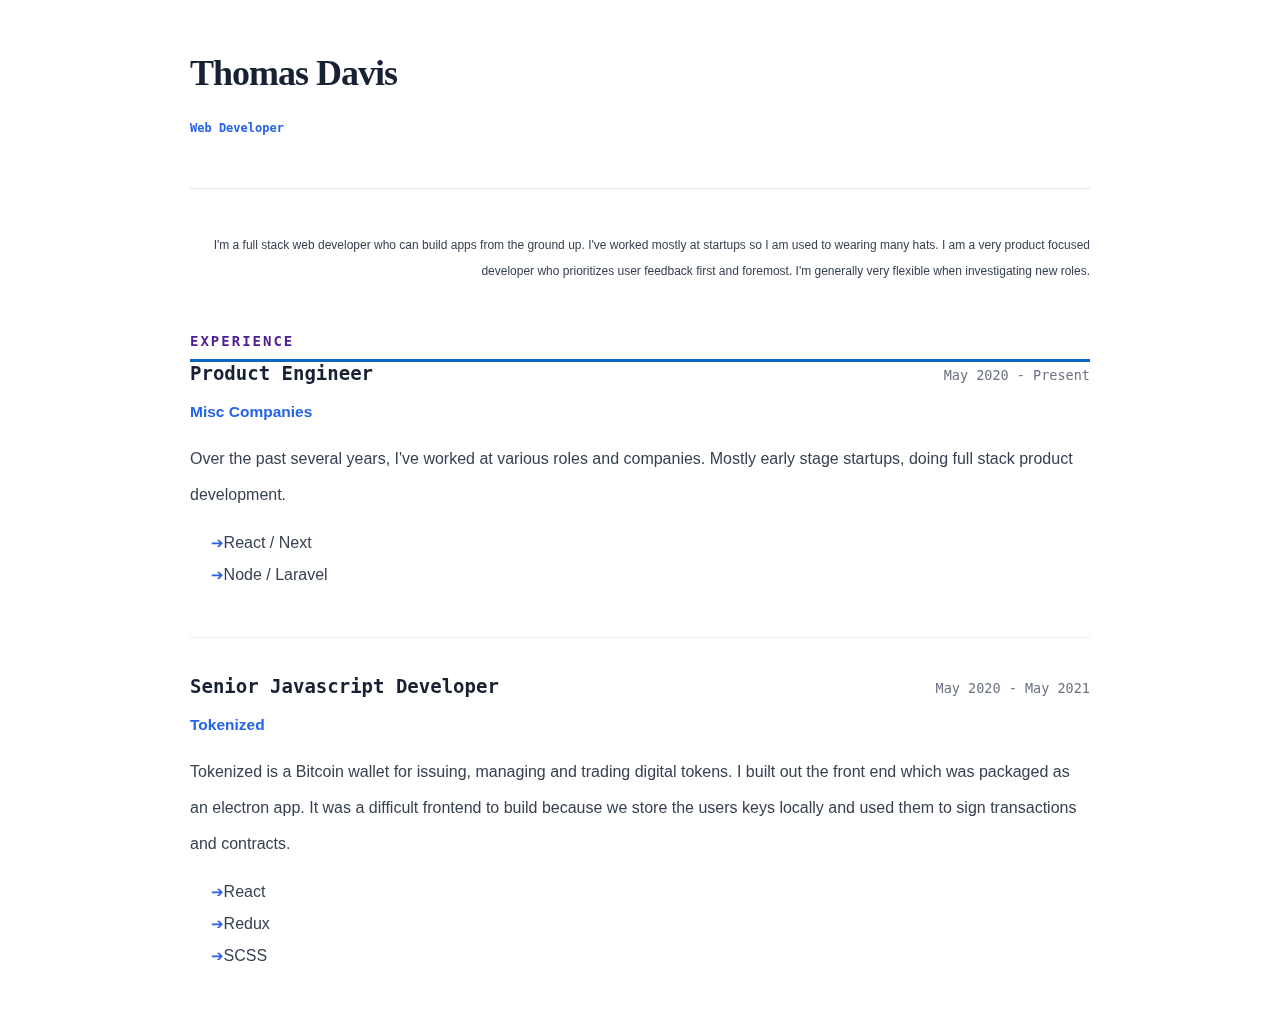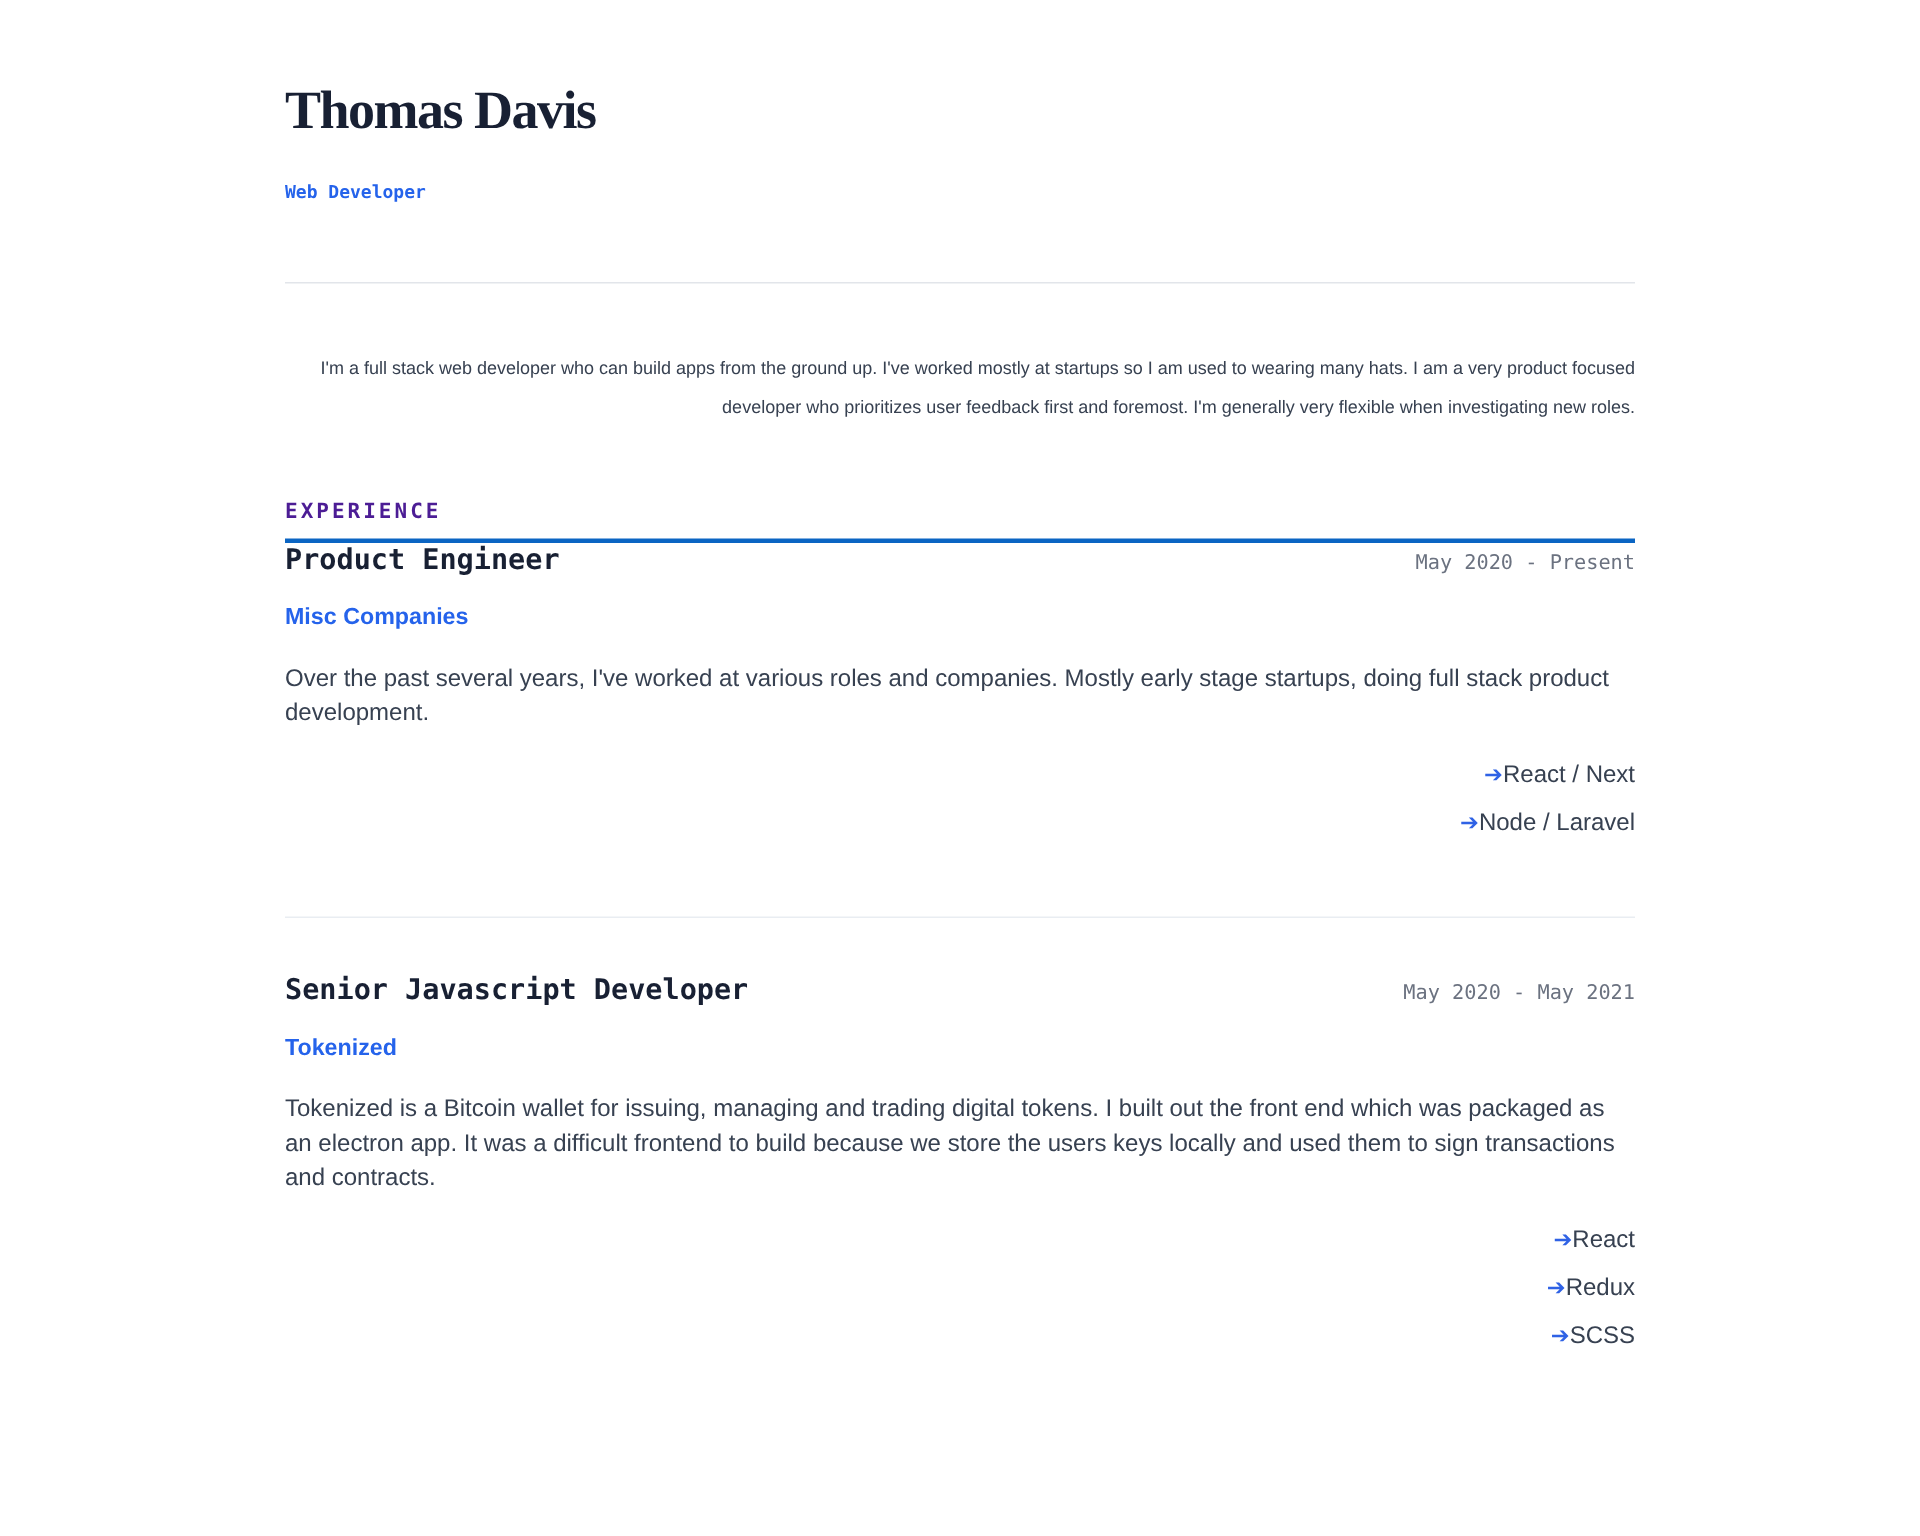--- a/index.html
+++ b/index.html
@@ -81,29 +81,28 @@
   .company {
     display: inline-block;
     font-size: 15.5px;
     font-weight: bold;
     color: #2563eb;
     text-decoration: none;
     margin-top: 19px;
   }
   .job-summary {
     font-size: 16px;
-    line-height: 23px;
+    line-height: 36px;
     margin: 20px 0 0 0;
     color: #374151;
   }
   .highlights {
     list-style: none;
     margin: 14px 0 0 0;
     padding: 0 0 0 21px;
-    text-align: right;
   }
   .highlights li {
     font-size: 16px;
     line-height: 32px;
     color: #374151;
   }
   .arrow {
     color: #2f62e5;
     font-size: 15px;
   }

